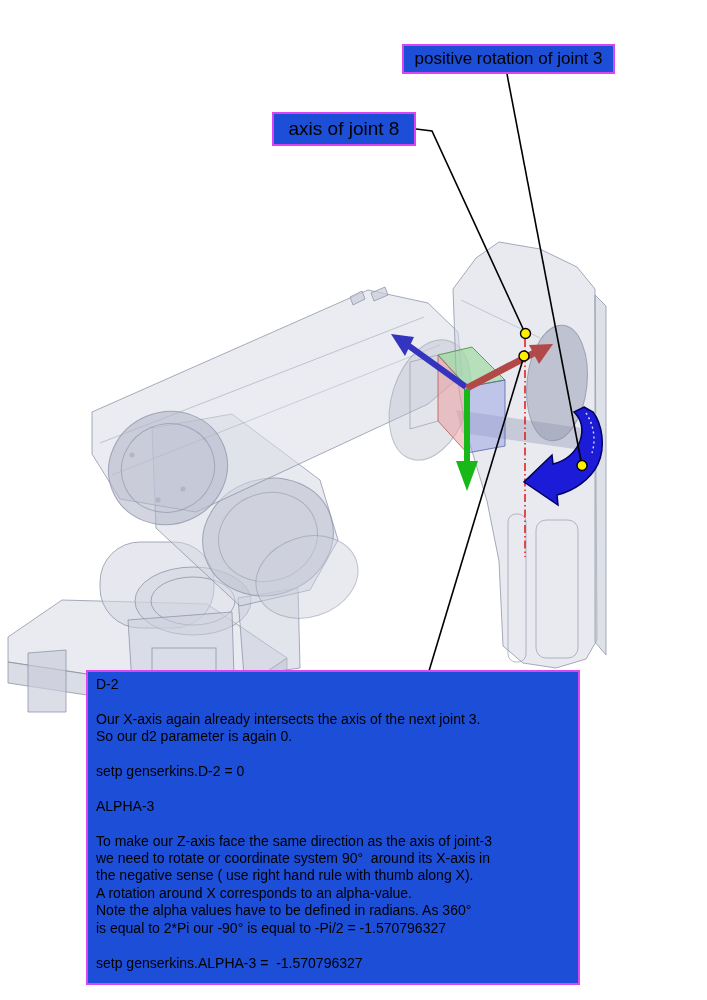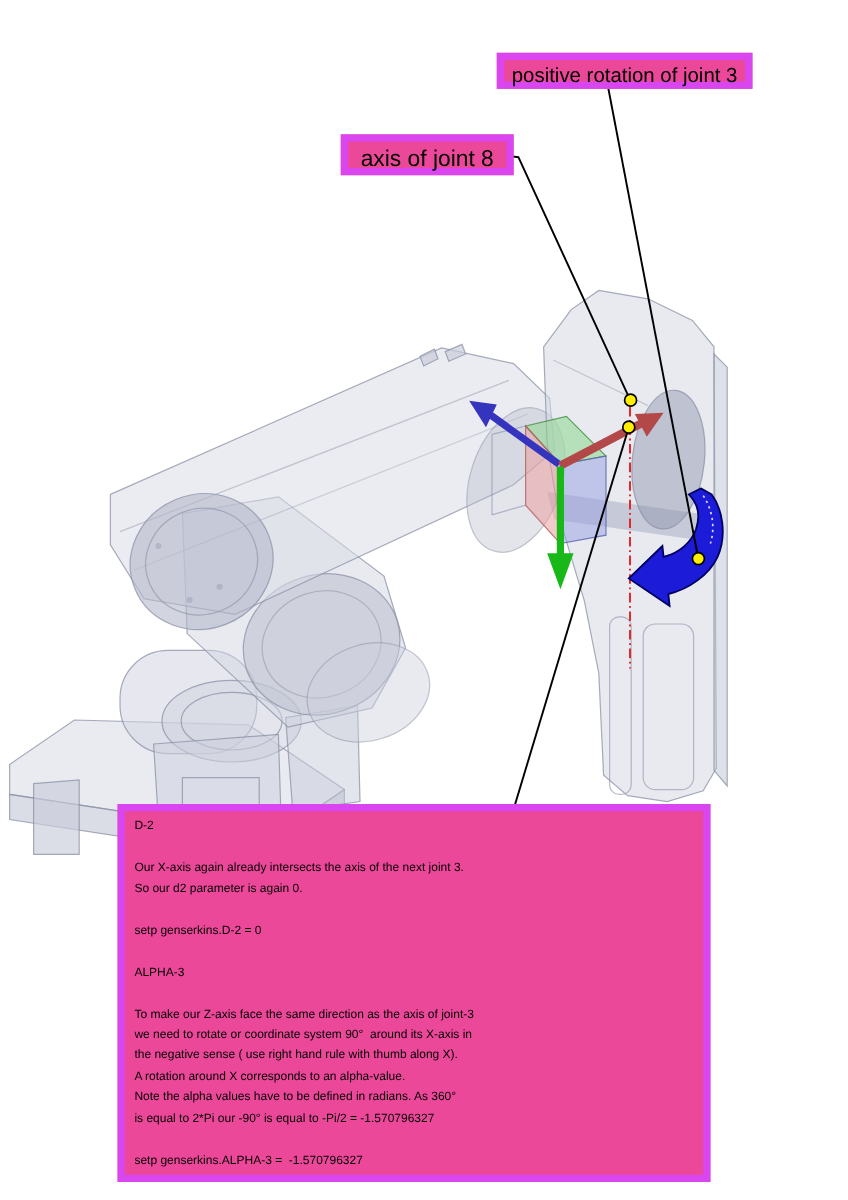--- a/index.html
+++ b/index.html
@@ -2,36 +2,35 @@
 <html><head>
 <meta charset="utf-8">
 <style>
   html,body{margin:0;padding:0;background:#ffffff;}
   #stage{
     position:relative;width:707px;height:1000px;background:#ffffff;
     font-family:"Liberation Sans", sans-serif;overflow:hidden;
   }
   #scene-svg{position:absolute;left:0;top:0;}
   .callout-box{
-    position:absolute;background:#ec4899;border:6px solid #d946ef;
+    position:absolute;background:#1d4ed8;border:2px solid #d946ef;
     color:#000000;text-align:center;box-sizing:border-box;
     font-family:"Liberation Sans", sans-serif;
-    margin-left:12px;
   }
   #label-positive-rotation{
     left:402px;top:44px;width:213px;height:30px;
     font-size:17px;line-height:26px;
   }
   #label-axis{
     left:272px;top:112px;width:144px;height:34px;
     font-size:19px;line-height:30px;
   }
   #info-box{
     left:86px;top:670px;width:494px;height:315px;
-    text-align:left;font-size:10px;line-height:17.4px;
+    text-align:left;font-size:14px;line-height:17.4px;
     padding:4px 8px;white-space:pre-wrap;
   }
 </style>
 </head>
 <body>
 
 <div id="stage">
 
   <svg id="scene-svg" width="707" height="1000" viewBox="0 0 707 1000">
 

